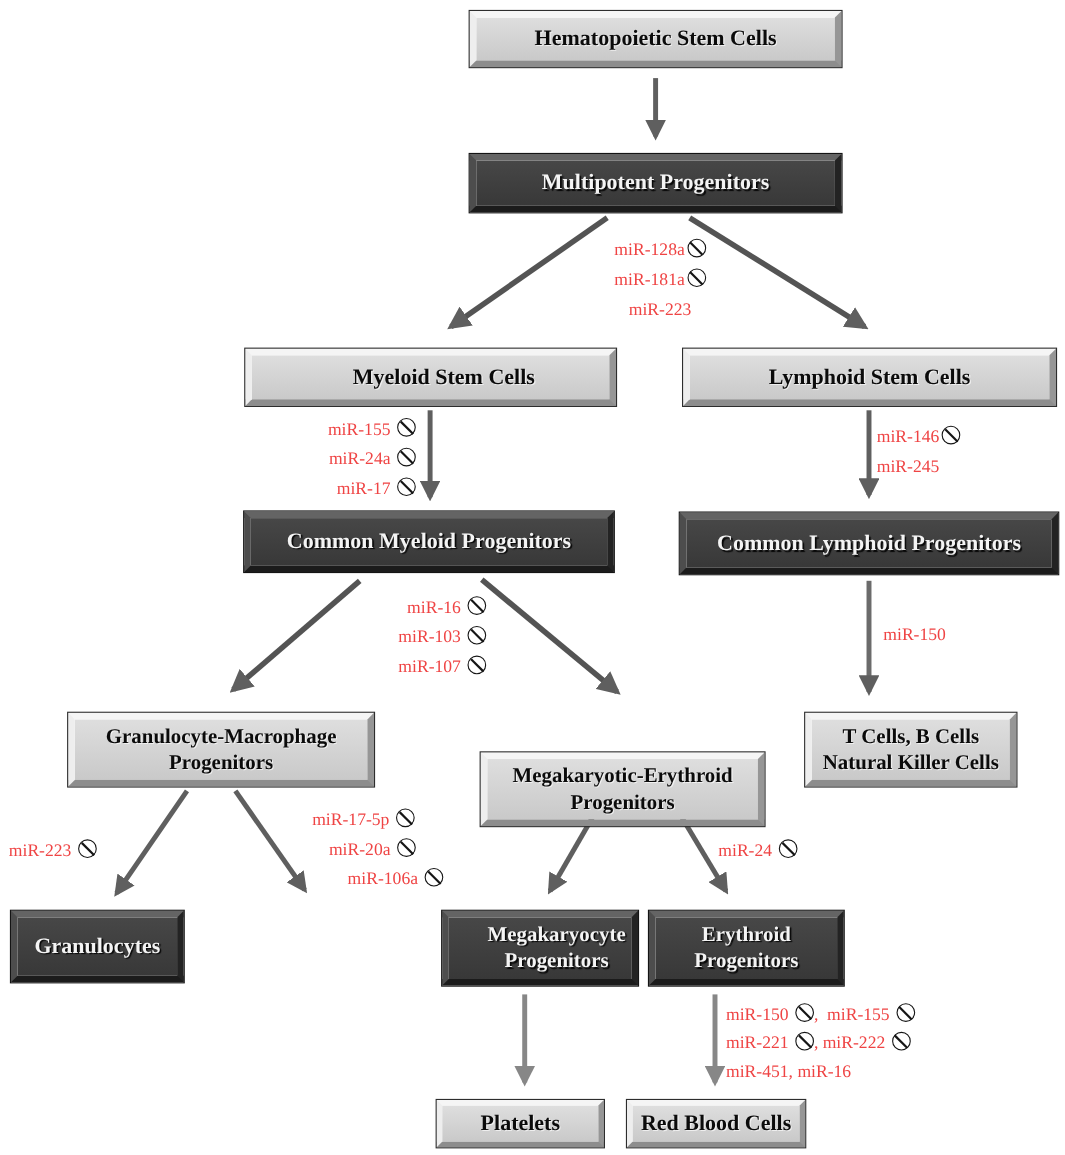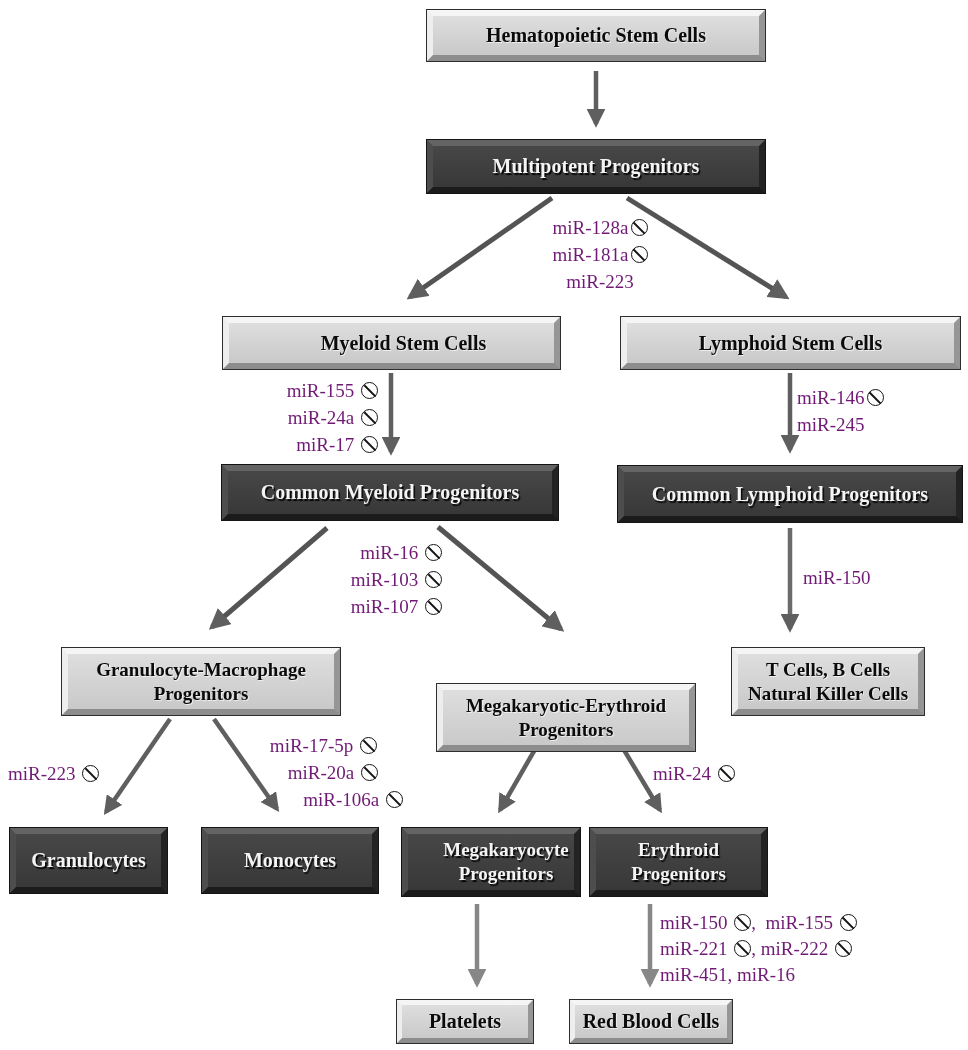--- a/index.html
+++ b/index.html
@@ -22,21 +22,21 @@
   .node-dark{
     background:linear-gradient(#474747,#383838);
     border:6px solid;border-color:#646464 #232323 #1b1b1b #4d4d4d;
     outline:1.5px solid #141414;
     color:#f4f4f4;text-shadow:1.5px 1.5px 1px rgba(0,0,0,0.9);
   }
   .fs20{font-size:20px;line-height:23px;}
   .fs19{font-size:19px;line-height:24px;}
   
   .ann{
-    position:absolute;font-size:19px;line-height:27px;color:#701a75;
+    position:absolute;font-size:16px;line-height:27px;color:#ef4444;
     white-space:nowrap;
   }
   .ann-line{display:block;}
   .ann-right .ann-line{text-align:right;}
   .ann-center .ann-line{text-align:center;}
   .noicon{
     position:relative;display:inline-block;width:15px;height:15px;
     border:1.8px solid #151515;border-radius:50%;
     vertical-align:-2px;margin-left:2px;box-sizing:content-box;
   }
@@ -121,39 +121,36 @@
     <span class="lbl">
       <span class="lbl" data-name="node-label-line1">T Cells, B Cells</span>
       <span class="lbl" data-name="node-label-line2">Natural Killer Cells</span>
     </span>
   </div>
 
   <div class="node node-dark fs20" style="left:10px;top:828px;width:157px;height:65px;align-items:center;" data-name="node-granulocytes">
     <span class="lbl" data-name="node-label">Granulocytes</span>
   </div>
 
-  <div class="node node-dark fs20" style="left:202px;top:828px;width:176px;height:65px;" data-name="node-monocytes">
-    <span class="lbl" data-name="node-label">Monocytes</span>
-  </div>
 
   <div class="node node-dark fs19" style="left:402px;top:828px;width:178px;height:68px;padding-left:30px;" data-name="node-megakaryocyte-progenitors">
     <span class="lbl">
       <span class="lbl" data-name="node-label-line1">Megakaryocyte</span>
       <span class="lbl" data-name="node-label-line2">Progenitors</span>
     </span>
   </div>
 
   <div class="node node-dark fs19" style="left:590px;top:828px;width:177px;height:68px;" data-name="node-erythroid-progenitors">
     <span class="lbl">
       <span class="lbl" data-name="node-label-line1">Erythroid</span>
       <span class="lbl" data-name="node-label-line2">Progenitors</span>
     </span>
   </div>
 
-  <div class="node node-light fs20" style="left:397px;top:1000px;width:136px;height:43px;border-width:5px;" data-name="node-platelets">
+  <div class="node node-light fs20" style="left:397px;top:1000px;width:152px;height:43px;border-width:5px;" data-name="node-platelets">
     <span class="lbl" data-name="node-label">Platelets</span>
   </div>
 
   <div class="node node-light fs20" style="left:570px;top:1000px;width:162px;height:43px;border-width:5px;" data-name="node-red-blood-cells">
     <span class="lbl" data-name="node-label">Red Blood Cells</span>
   </div>
 
   <div class="ann ann-center" style="left:500px;top:214px;width:200px;" data-name="mir-annotation-multipotent-branch">
       <div class="ann-line" data-name="mir-annotation-line"><span data-name="mir-label" style="white-space: pre;">miR-128a</span><span class="noicon" data-name="inhibition-icon"></span></div>
       <div class="ann-line" data-name="mir-annotation-line"><span data-name="mir-label" style="white-space: pre;">miR-181a</span><span class="noicon" data-name="inhibition-icon"></span></div>

